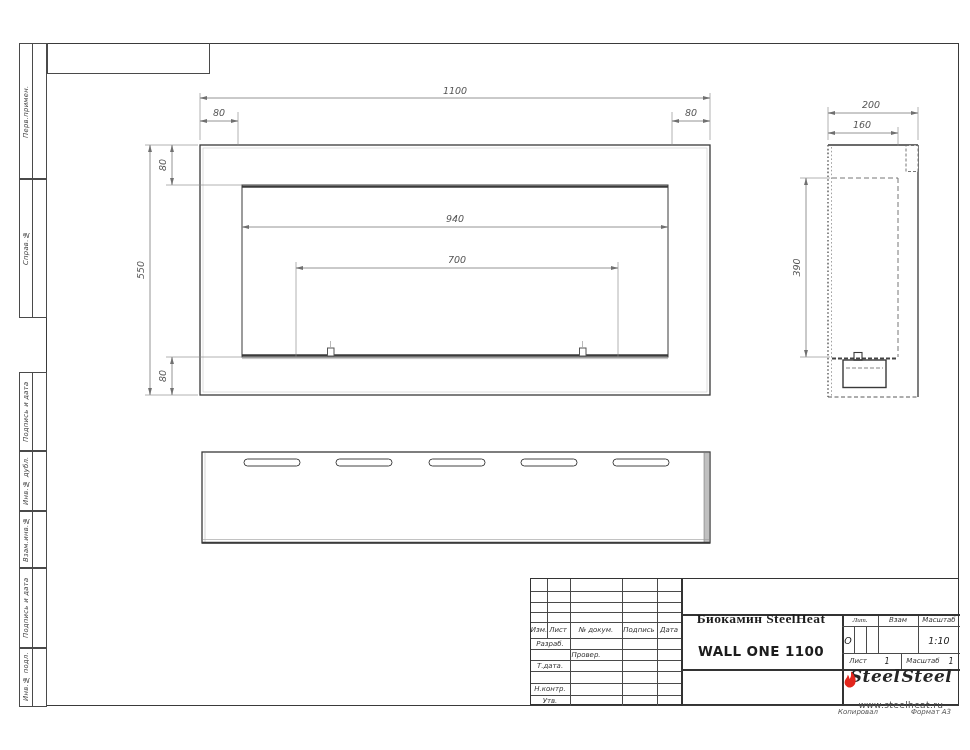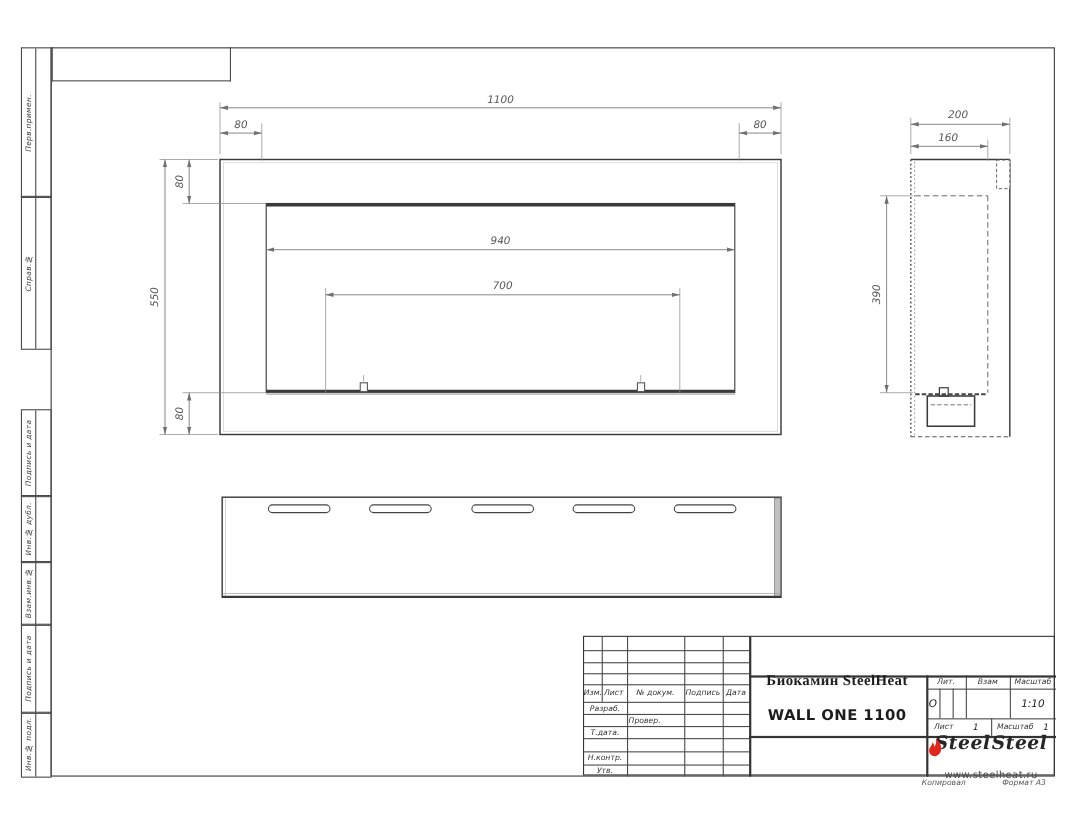--- a/index.html
+++ b/index.html
@@ -232,21 +232,21 @@
 
     <div class="tbt" style="left:19px;top:64.5px;">Разраб.</div>
     <div class="tbt" style="left:19px;top:75.5px;margin-left:36px;">Провер.</div>
     <div class="tbt" style="left:19px;top:86.5px;">Т.дата.</div>
     <div class="tbt" style="left:19px;top:110px;">Н.контр.</div>
     <div class="tbt" style="left:19px;top:121.5px;">Утв.</div>
 
     <div class="tbt big" style="left:230px;top:40px;font-family:Liberation Serif, serif;">Биокамин SteelHeat</div>
     <div class="tbt big" style="left:230px;top:72px;">WALL ONE 1100</div>
 
-    <div class="tbt" style="left:329px;top:41px;">Лит.</div>
+    <div class="tbt" style="left:329px;top:41px;font-family:Liberation Serif, serif;">Лит.</div>
     <div class="tbt" style="left:367px;top:41px;">Взам</div>
     <div class="tbt" style="left:408px;top:41px;">Масштаб</div>
     <div class="tbt val" style="left:317px;top:60.5px;">О</div>
     <div class="tbt val" style="left:408px;top:60.5px;">1:10</div>
 
     <div class="tbt" style="left:327px;top:82px;">Лист</div>
     <div class="tbt val" style="left:356px;top:82px;font-size:8px;">1</div>
     <div class="tbt" style="left:392px;top:82px;">Масштаб</div>
     <div class="tbt val" style="left:420px;top:82px;font-size:8px;">1</div>
 

